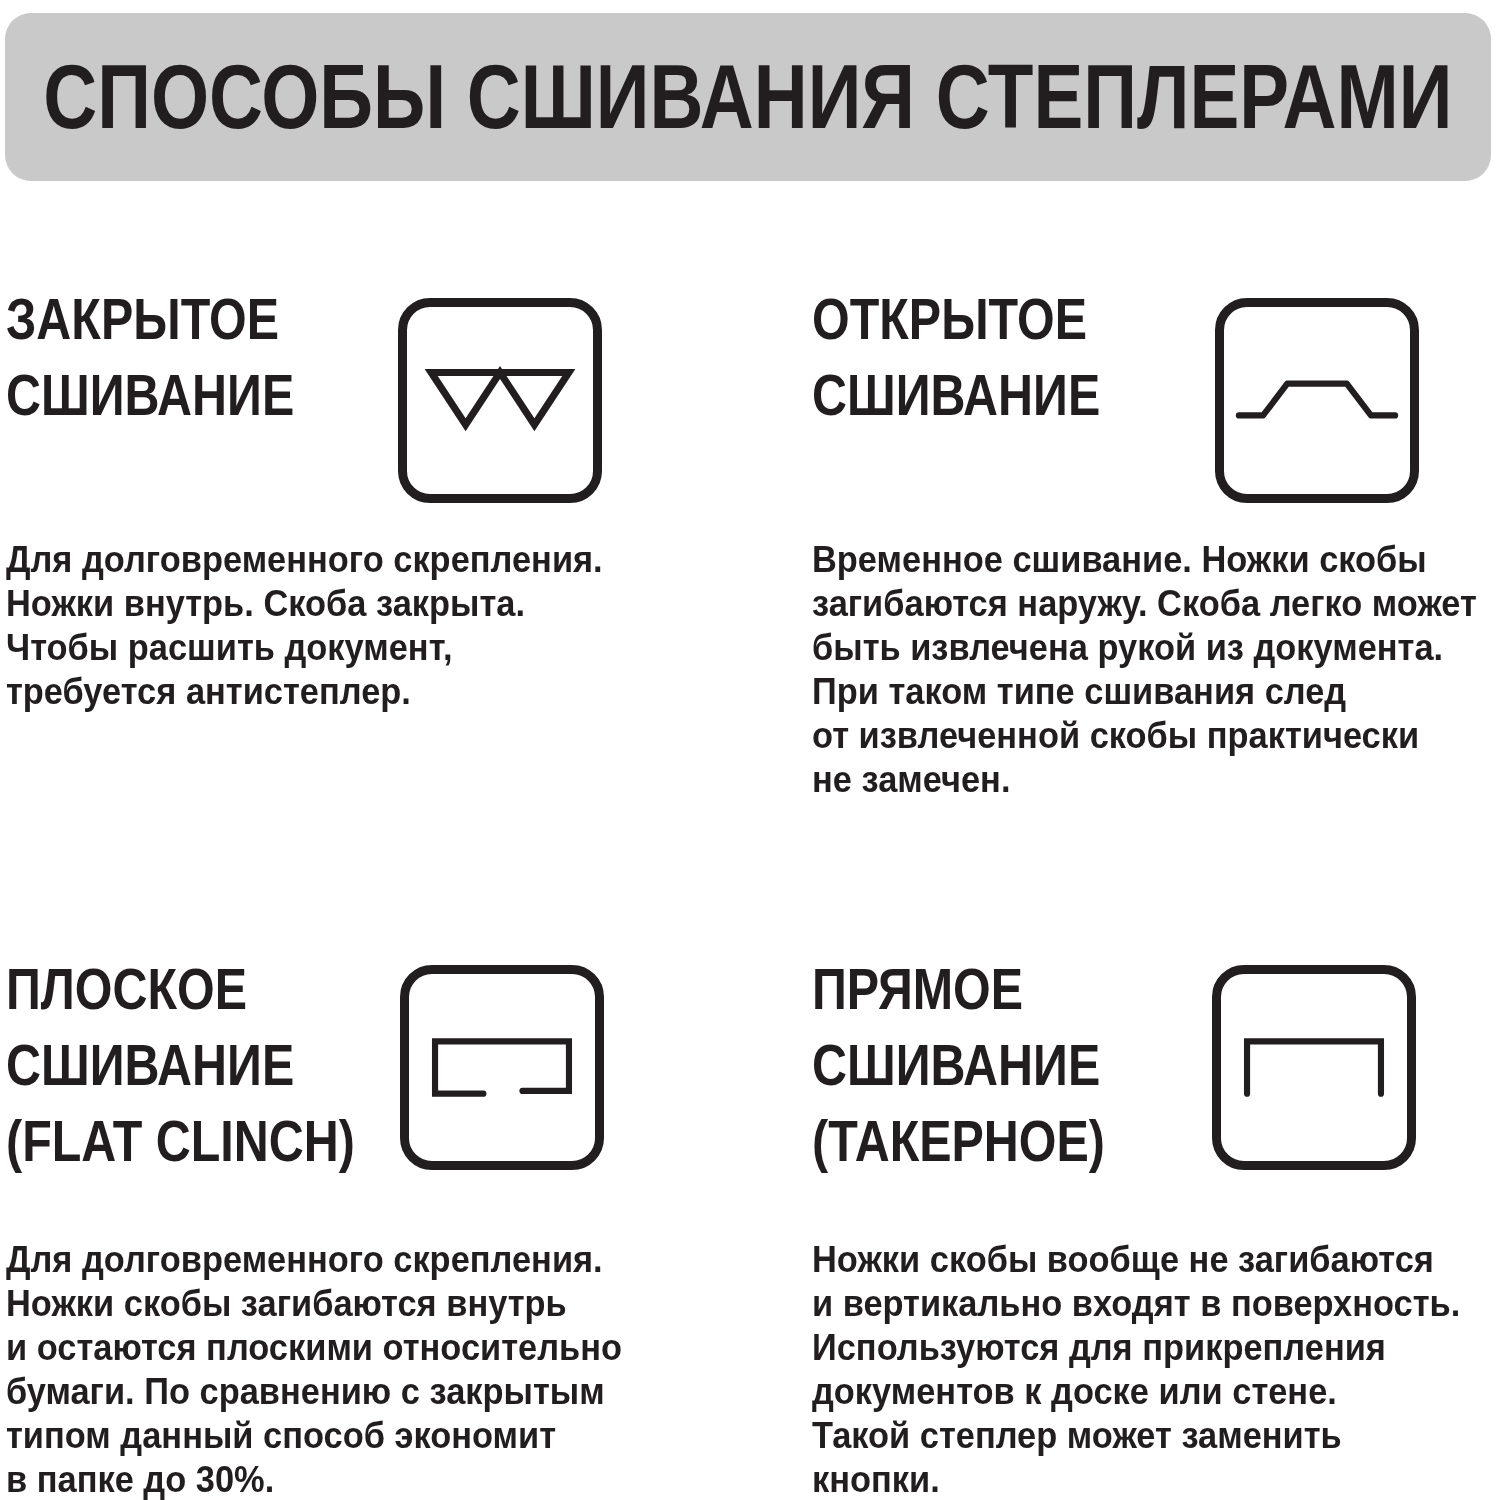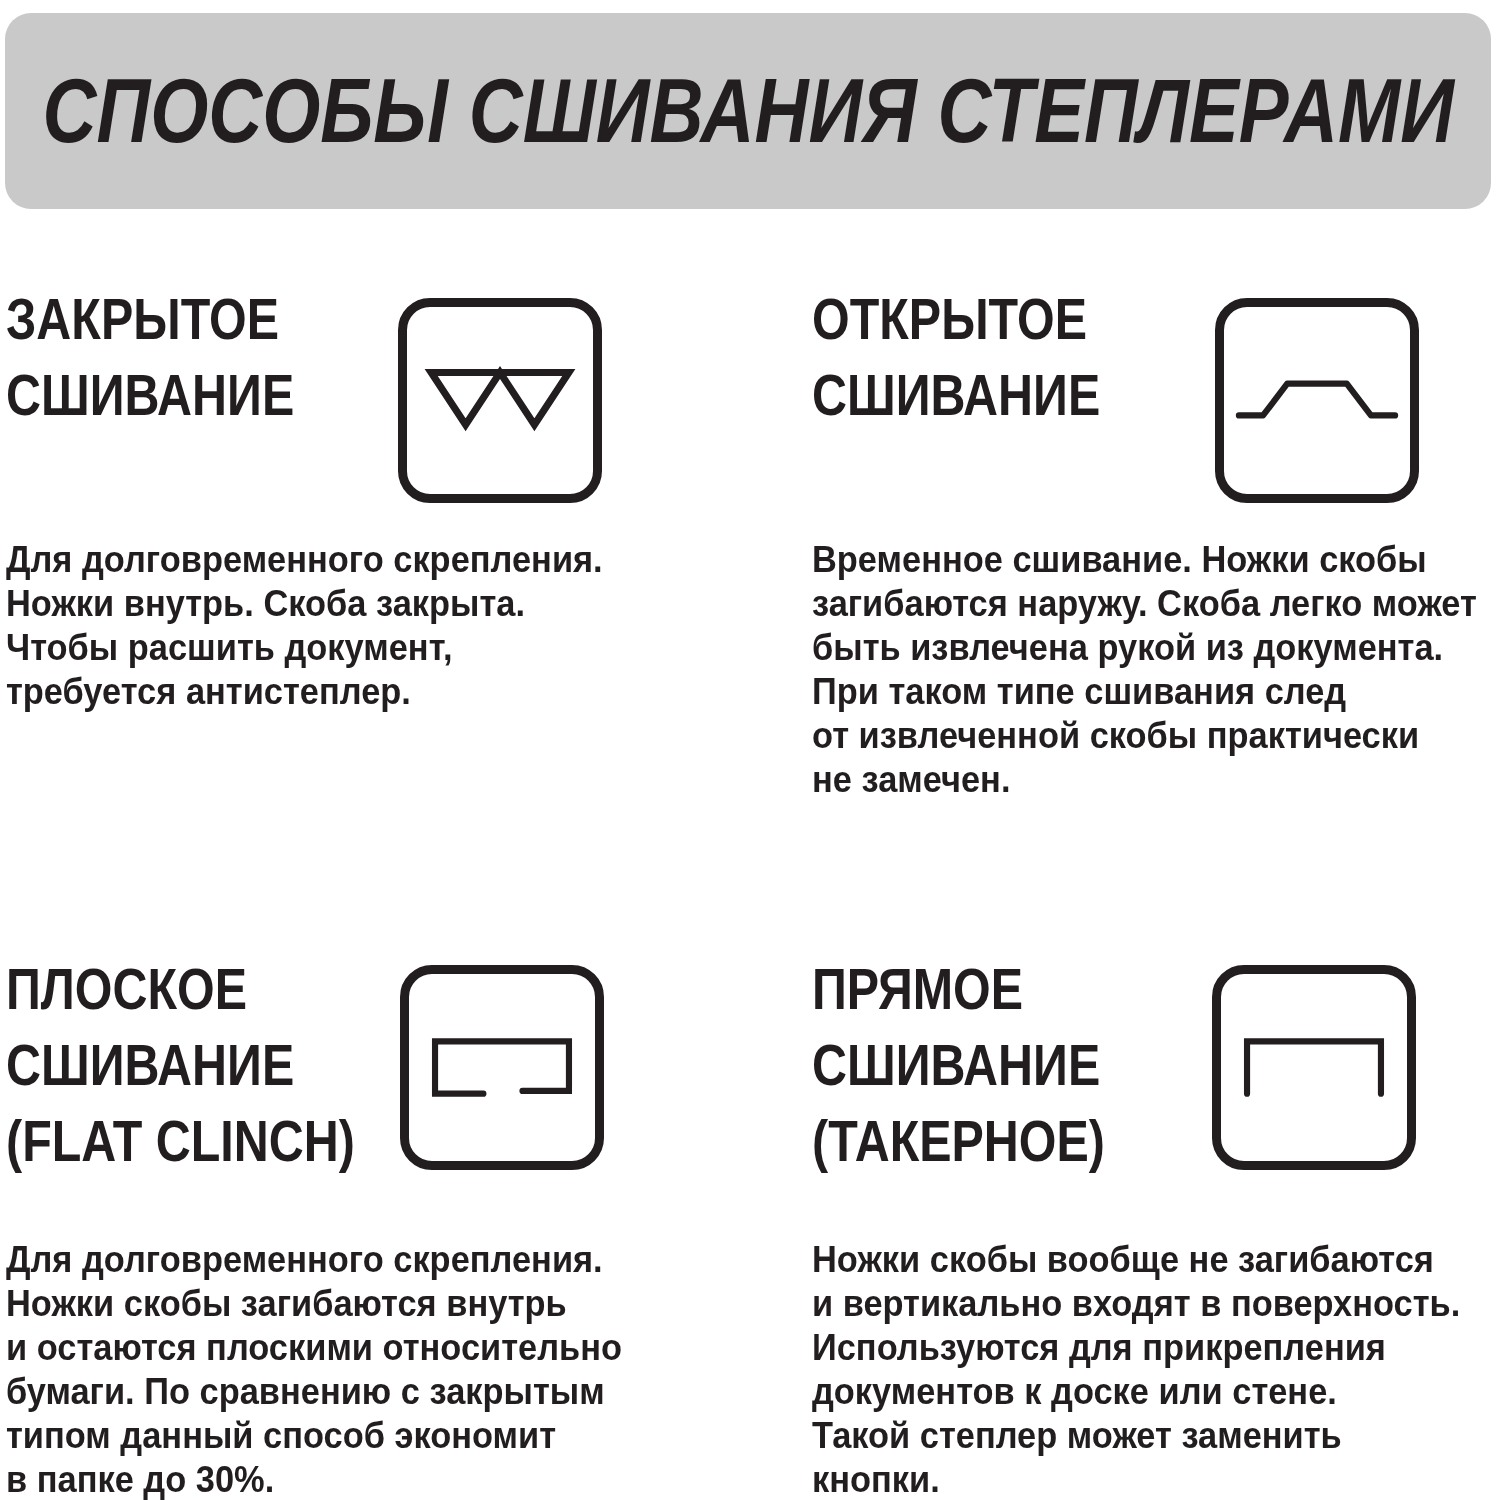--- a/index.html
+++ b/index.html
@@ -6,24 +6,24 @@
   .page{
     position:relative;
     width:1500px;height:1500px;
     background:#ffffff;
     font-family:"Liberation Sans", sans-serif;
     color:#221e1f;
     overflow:hidden;
   }
   .banner{
     position:absolute;left:5px;top:13px;
-    width:1486px;height:196px;
+    width:1486px;height:168px;
     background:#c9c9c9;
     border-radius:26px;
-    display:flex;align-items:center;justify-content:center;font-style:italic;
+    display:flex;align-items:center;justify-content:center;
   }
   .banner-text{
     font-size:90px;font-weight:bold;white-space:nowrap;
     letter-spacing:0px;
     transform:scaleX(0.83);transform-origin:50% 50%;
   }
   .sec-title{
     position:absolute;
     font-size:57px;font-weight:bold;line-height:76px;
     white-space:pre-line;

